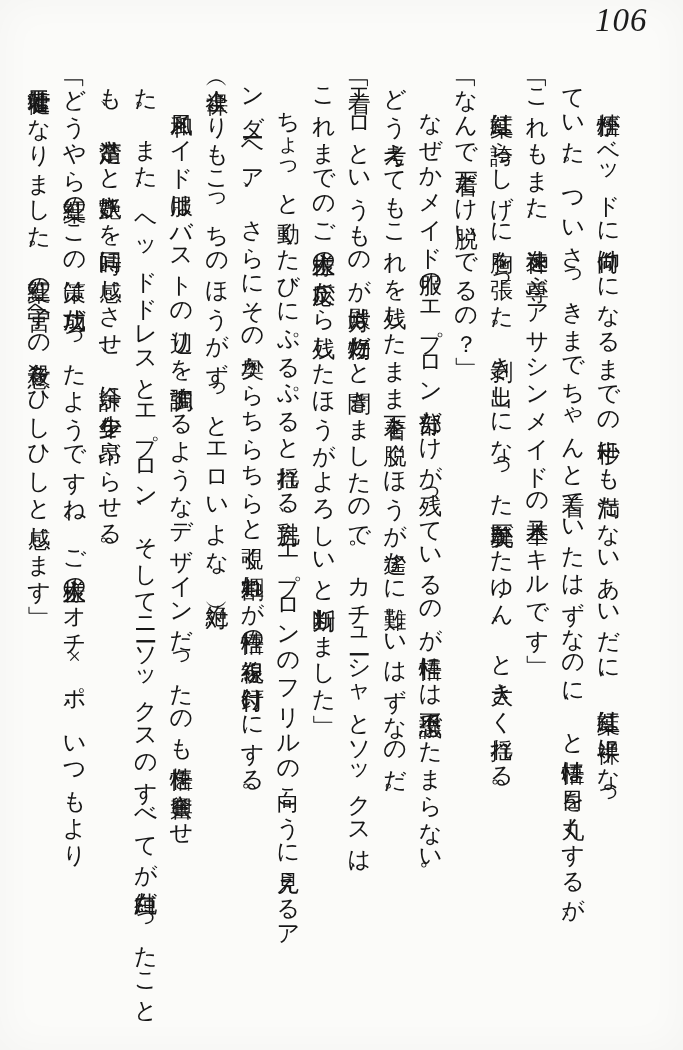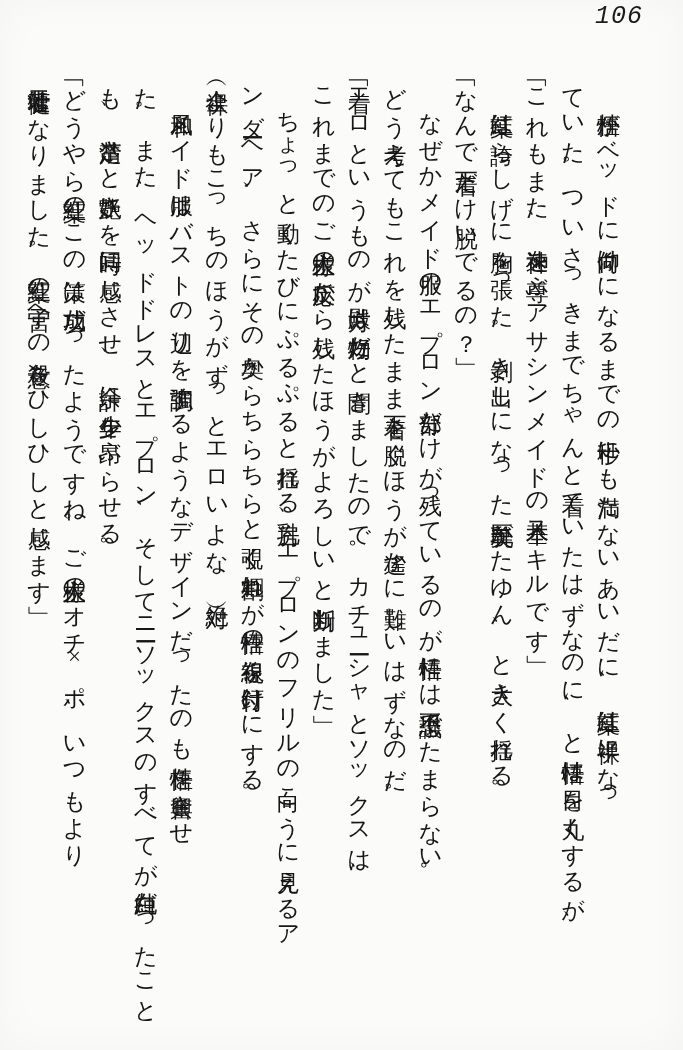--- a/index.html
+++ b/index.html
@@ -14,23 +14,23 @@
     margin: 0 auto;
     background: #fbfbf9;
     overflow: hidden;
     box-shadow: inset 0 0 40px rgba(0,0,0,0.03);
     font-family: "Liberation Serif", "DejaVu Serif", serif;
   }
   .page-number {
     position: absolute;
     top: 2px;
     left: 595px;
-    font-family: Liberation Mono, monospace;
+    font-family: Liberation Serif, serif;
     font-style: italic;
-    font-size: 25px;
+    font-size: 33px;
     letter-spacing: 1px;
     color: #1c1c1c;
   }
   .text-block {
     position: absolute;
     top: 72px;
     right: 57px;
     height: 950px;
     writing-mode: vertical-rl;
     text-orientation: mixed;

